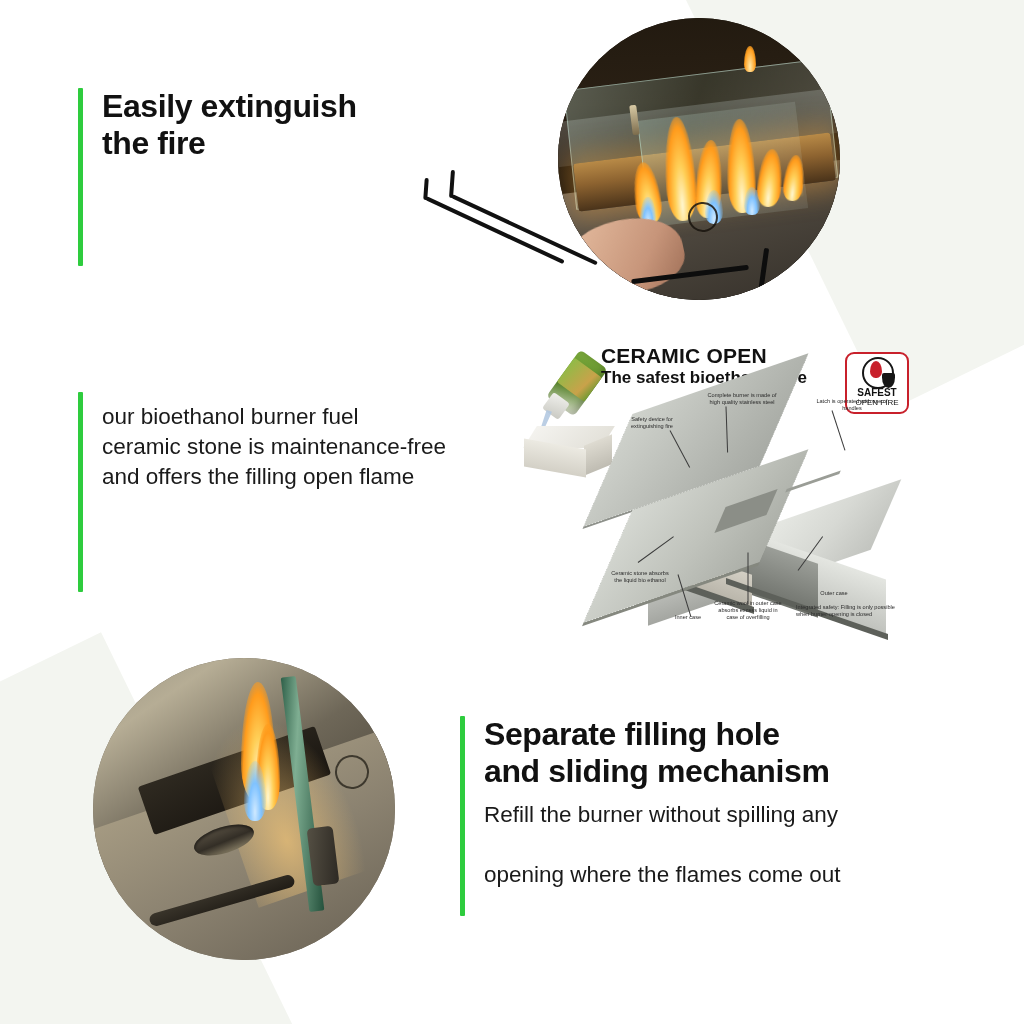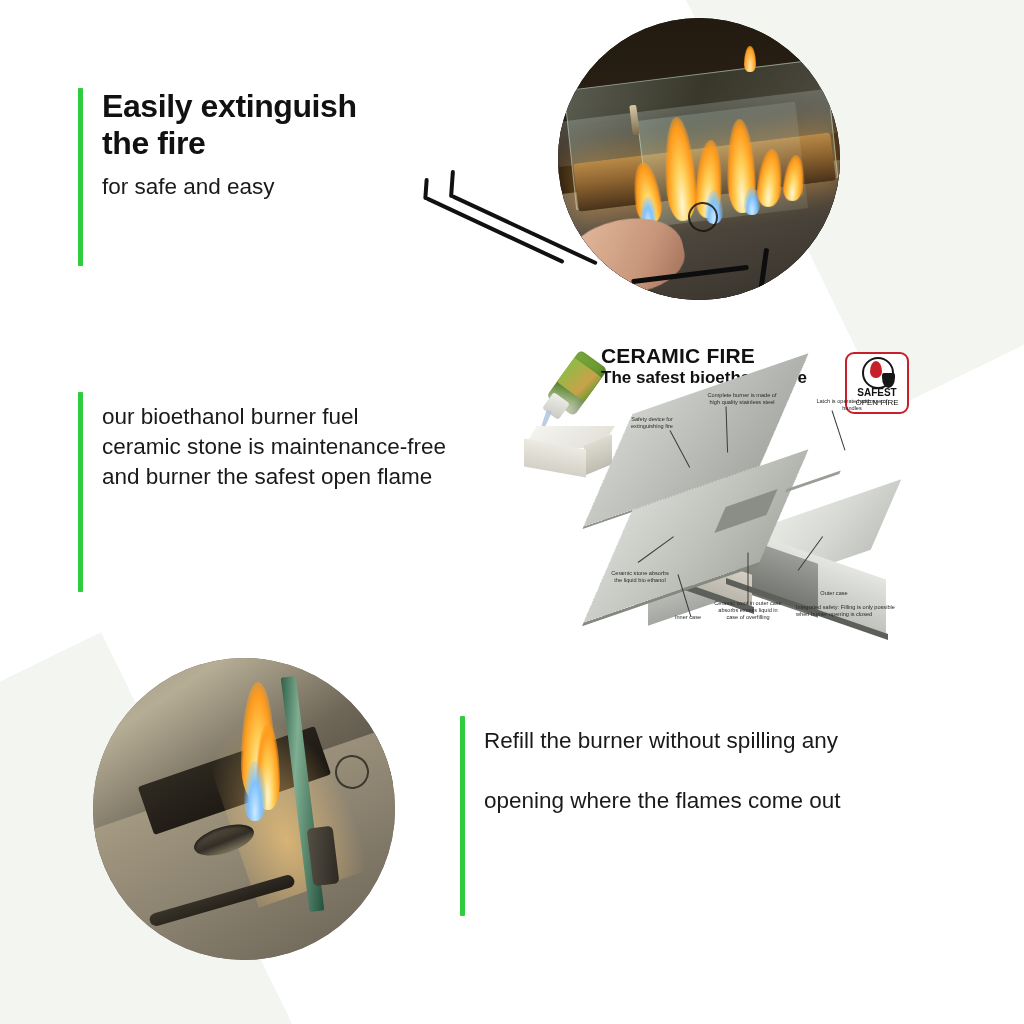--- a/index.html
+++ b/index.html
@@ -211,21 +211,21 @@
 
 <div class="page">
 
   <div class="bg-band tr"></div>
   <div class="bg-band bl"></div>
 
   <div class="block" style="left:78px;top:88px;width:400px;">
     <div class="accent" style="height:178px;background:#2ecc3e;"></div>
     <div class="txt">
       <h2 class="head"><span>Easily extinguish</span><br><span>the fire</span></h2>
-      <p class="body"><span>for safe and easy</span><br></p>
+      <p class="body"><br></p>
     </div>
   </div>
 
   <div>
     <div class="tool-stick" style="left:424px;top:178px;width:4px;height:22px;transform:rotate(4deg);position:absolute;"></div>
     <div class="tool-stick" style="left:426px;top:196px;width:152px;height:4px;transform:rotate(25deg);transform-origin:left center;position:absolute;"></div>
   </div>
   <div>
     <div class="tool-stick" style="left:450px;top:170px;width:4px;height:28px;transform:rotate(4deg);position:absolute;"></div>
     <div class="tool-stick" style="left:452px;top:194px;width:160px;height:4px;transform:rotate(25deg);transform-origin:left center;position:absolute;"></div>
@@ -252,39 +252,39 @@
     <div class="spark"></div>
     <div class="logo"></div>
     <div class="hand"></div>
     <div class="tool seg1"></div>
     <div class="tool seg2"></div>
   </div>
 
   <div class="block" style="left:78px;top:392px;width:470px;">
     <div class="accent" style="height:200px;background:#2ecc3e;"></div>
     <div class="txt">
-      <p class="body"><span>our bioethanol burner fuel</span><br><span>ceramic stone is maintenance-free</span><br><span>and burner the safest open flame</span></p>
+      <p class="body"><span>our bioethanol burner fuel</span><br><span>ceramic stone is maintenance-free</span><br><span>and offers the filling open flame</span></p>
     </div>
   </div>
 
   <div class="stone-shot">
     <div class="bottle">
         <div class="bottle-label"></div>
       </div>
     <div class="nozzle"></div>
     <div class="pour"></div>
     <div class="block-stone">
       <div class="bs-top"></div>
       <div class="bs-side"></div>
       <div class="bs-front"></div>
     </div>
   </div>
 
   <div class="brand">
-    <div class="b1">CERAMIC FIRE</div>
+    <div class="b1">CERAMIC OPEN</div>
     <div class="b2">The safest bioethanol fire</div>
   </div>
 
   <div class="badge">
     <div class="mark">
       <div class="ring"></div>
       <div class="flm"></div>
       <div class="shield"></div>
     </div>
     <div class="t1">SAFEST</div>
@@ -339,17 +339,18 @@
     <div class="hole"></div>
     <div class="slotLong"></div>
     <div class="glassEdge"></div>
     <div class="clamp"></div>
     <div class="logo2"></div>
   </div>
 
   <div class="block" style="left:460px;top:716px;width:510px;">
     <div class="accent" style="height:200px;background:#2ecc3e;"></div>
     <div class="txt">
+      <h2 class="head"><span>Separate filling hole</span><br><span>and sliding mechanism</span></h2>
       <p class="body"><span>Refill the burner without spilling any</span><br><br><span>opening where the flames come out</span></p>
     </div>
   </div>
 
 </div>
 
 </body></html>

